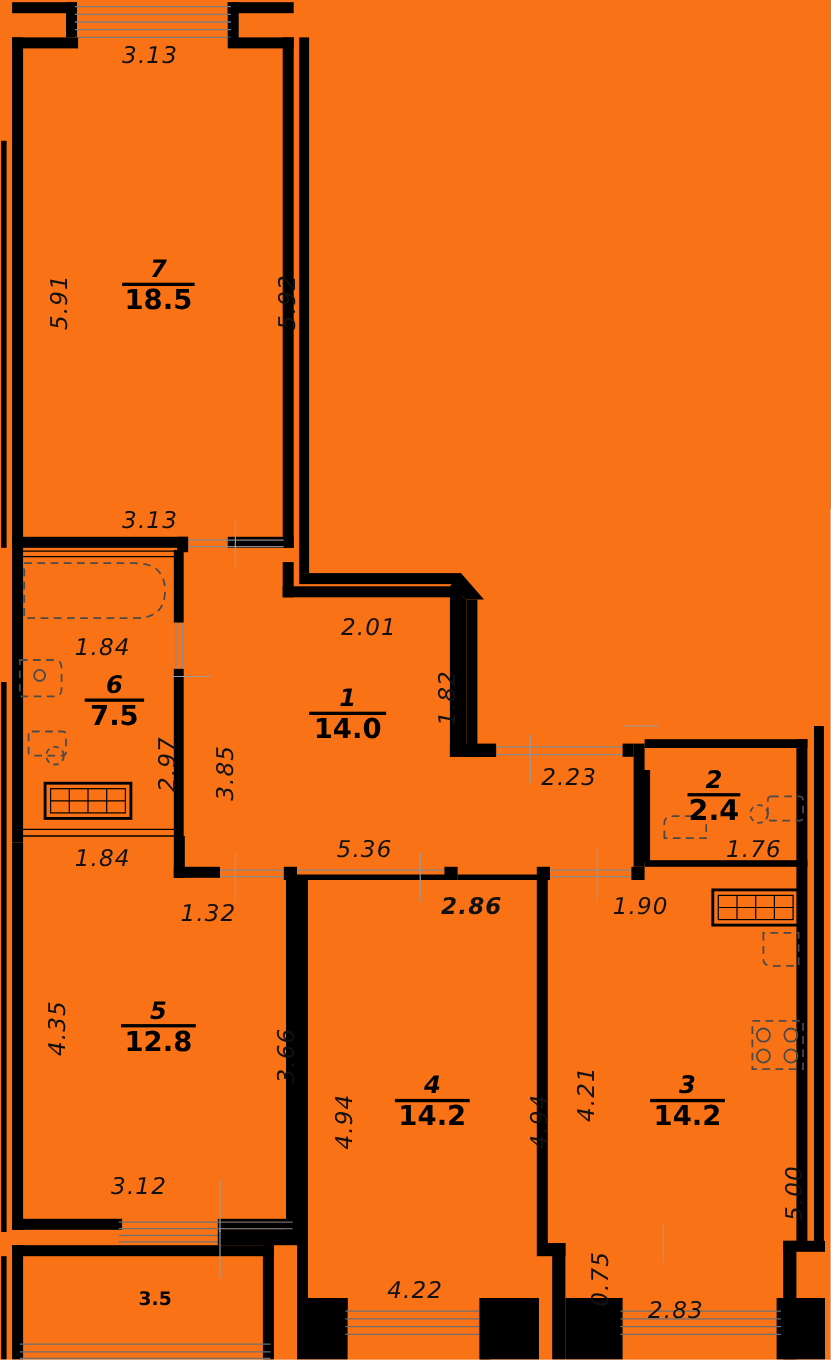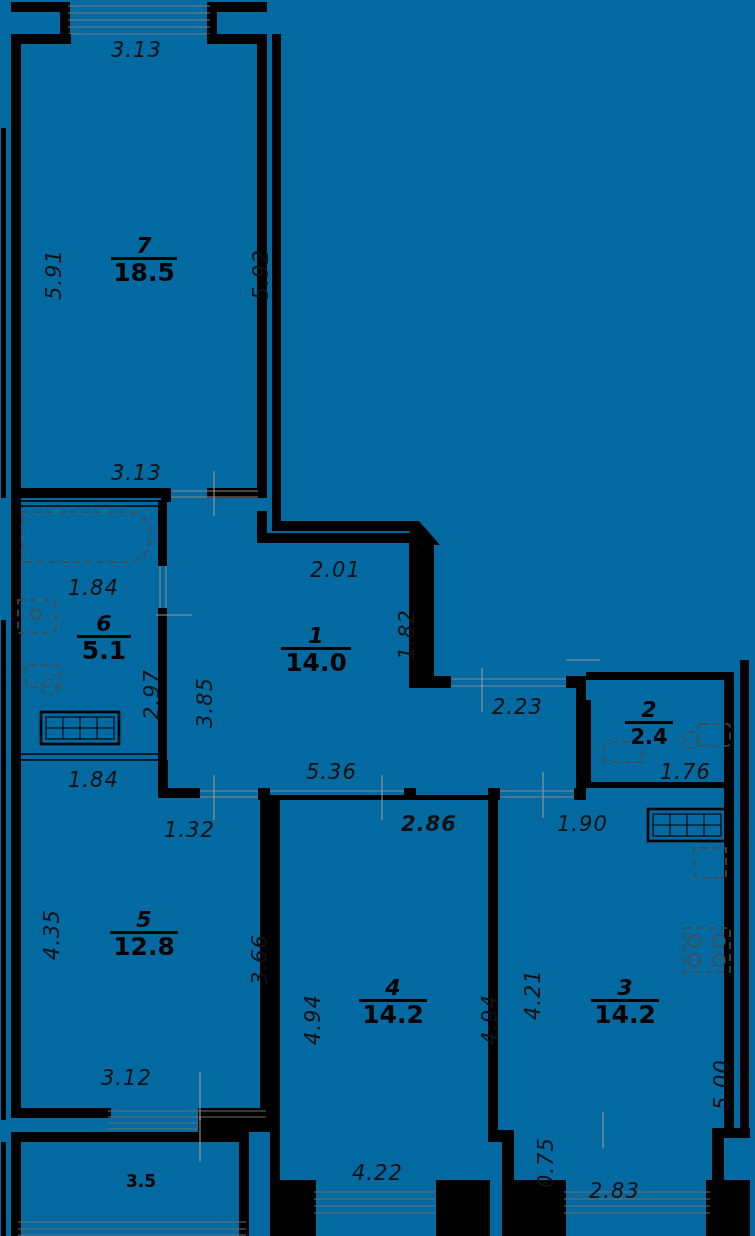--- a/index.html
+++ b/index.html
@@ -1,17 +1,17 @@
 <!DOCTYPE html>
 <html><head>
 <meta charset="utf-8">
 <style>
   html,body{margin:0;padding:0;background:#ffffff;}
   body{width:755px;height:1236px;font-family:"DejaVu Sans","Liberation Sans",sans-serif;overflow:hidden;}
-  #plan{position:relative;width:755px;height:1236px;background:#0369a1;}
+  #plan{position:relative;width:755px;height:1236px;background:#f97316;}
   svg#floor{position:absolute;left:0;top:0;width:755px;height:1236px;display:block;}
 
   
   .lbl{position:absolute;white-space:nowrap;color:#000;}
 
   
   .dim{
     font-family:"DejaVu Sans","Liberation Sans",sans-serif;
     font-size:21px;
     font-style:italic;
@@ -275,41 +275,41 @@
     <div class="bar" style="width:66px;"></div>
     <div class="area">18.5</div>
   </div>
 
   <div class="lbl dim" style="left:68px;top:576px;">1.84</div>
   <div class="lbl dim v" style="left:140px;top:720px;">2.97</div>
   <div class="lbl dim" style="left:68px;top:768px;">1.84</div>
   <div class="room" style="left:73px;top:614px;width:62px;">
     <div class="num">6</div>
     <div class="bar" style="width:54px;"></div>
-    <div class="area">5.1</div>
+    <div class="area">7.5</div>
   </div>
 
   <div class="lbl dim" style="left:310px;top:558px;text-align:center;">2.01</div>
   <div class="lbl dim v" style="left:395px;top:660px;">1.82</div>
   <div class="lbl dim v" style="left:193px;top:728px;">3.85</div>
   <div class="lbl dim" style="left:492px;top:695px;">2.23</div>
   <div class="lbl dim" style="left:306px;top:760px;">5.36</div>
   <div class="lbl dim" style="left:164px;top:818px;">1.32</div>
   <div class="room" style="left:276px;top:626px;width:80px;">
     <div class="num">1</div>
     <div class="bar" style="width:70px;"></div>
     <div class="area">14.0</div>
   </div>
 
   <div class="lbl dim" style="left:660px;top:760px;">1.76</div>
   <div class="lbl dim" style="left:557px;top:812px;">1.90</div>
   <div class="room" style="left:622px;top:700px;width:54px;">
     <div class="num">2</div>
     <div class="bar" style="width:48px;"></div>
-    <div class="area" style="font-size:21px;">2.4</div>
+    <div class="area" style="font-size:26px;">2.4</div>
   </div>
 
   <div class="lbl dim v" style="left:40px;top:960px;">4.35</div>
   <div class="lbl dim v" style="left:248px;top:985px;">3.66</div>
   <div class="lbl dim" style="left:101px;top:1066px;">3.12</div>
   <div class="room" style="left:104px;top:910px;width:80px;">
     <div class="num">5</div>
     <div class="bar" style="width:68px;"></div>
     <div class="area">12.8</div>
   </div>

